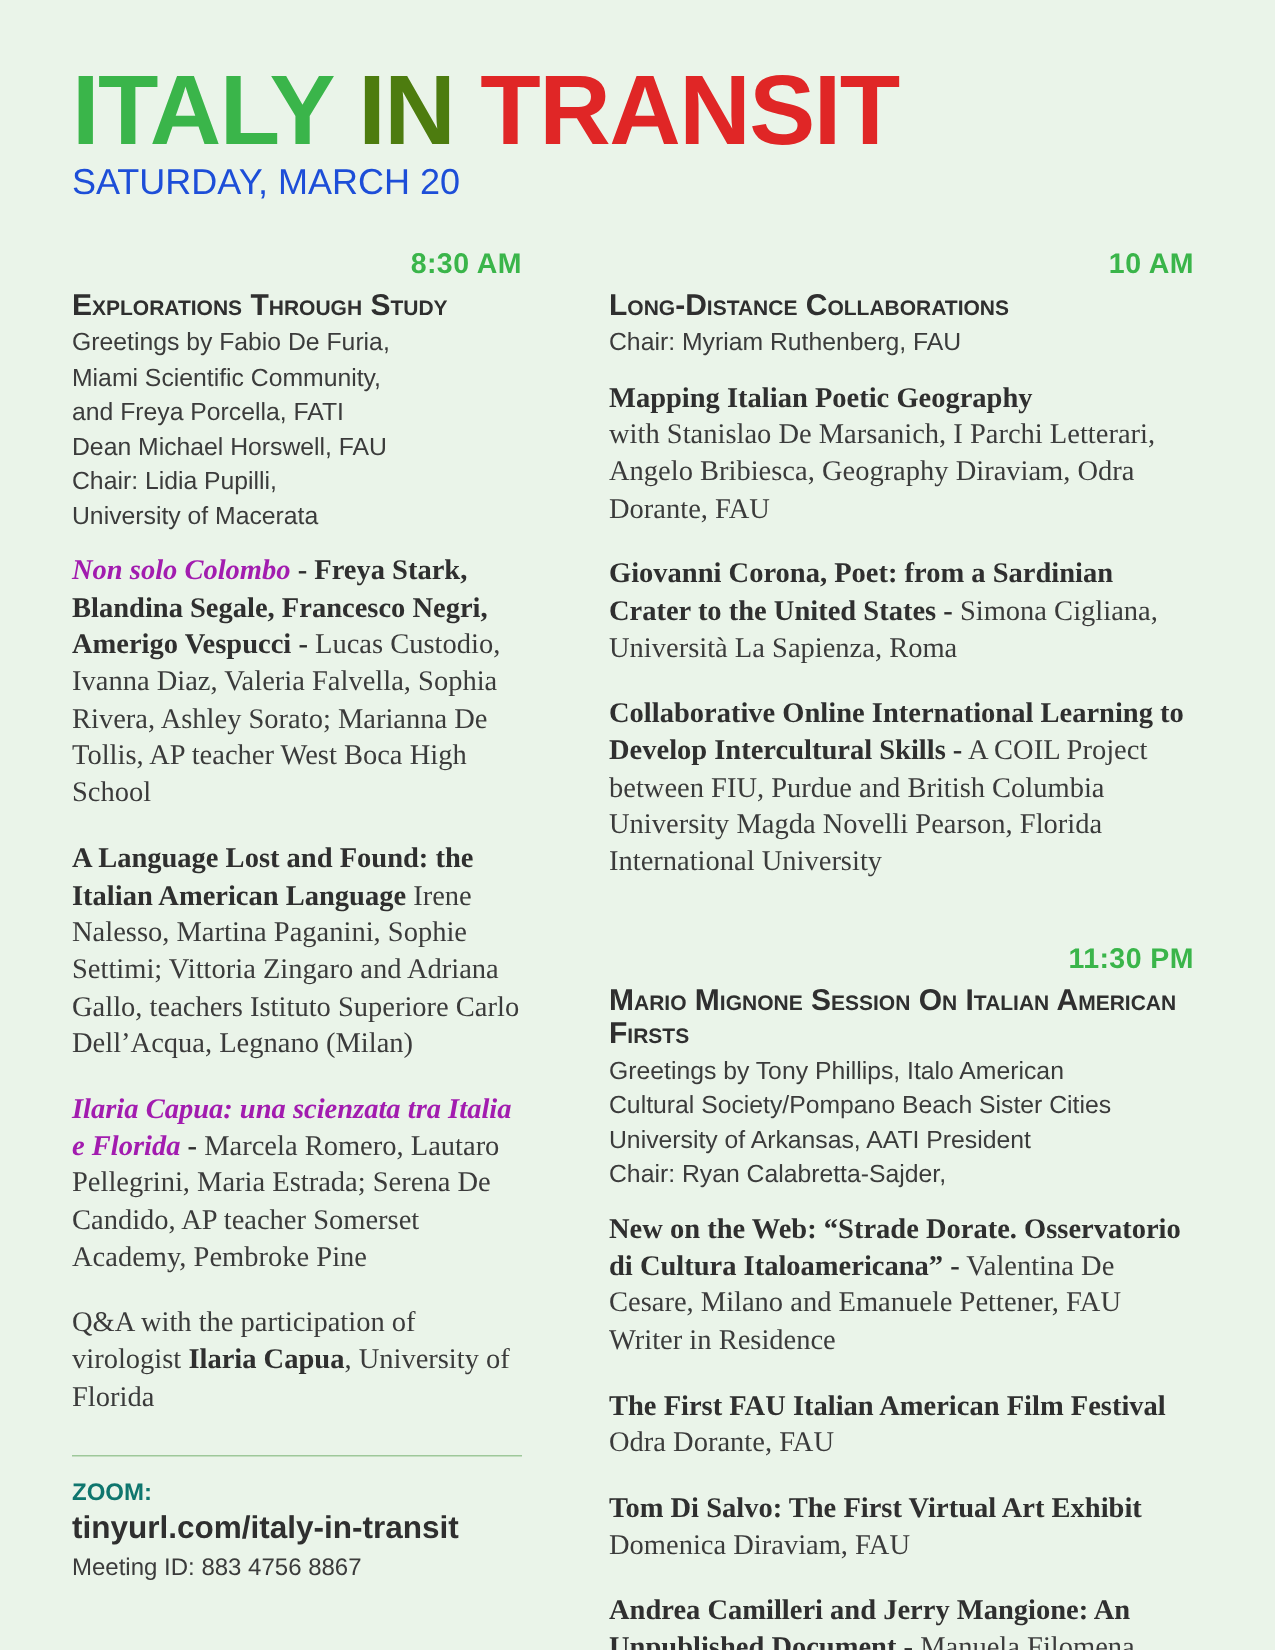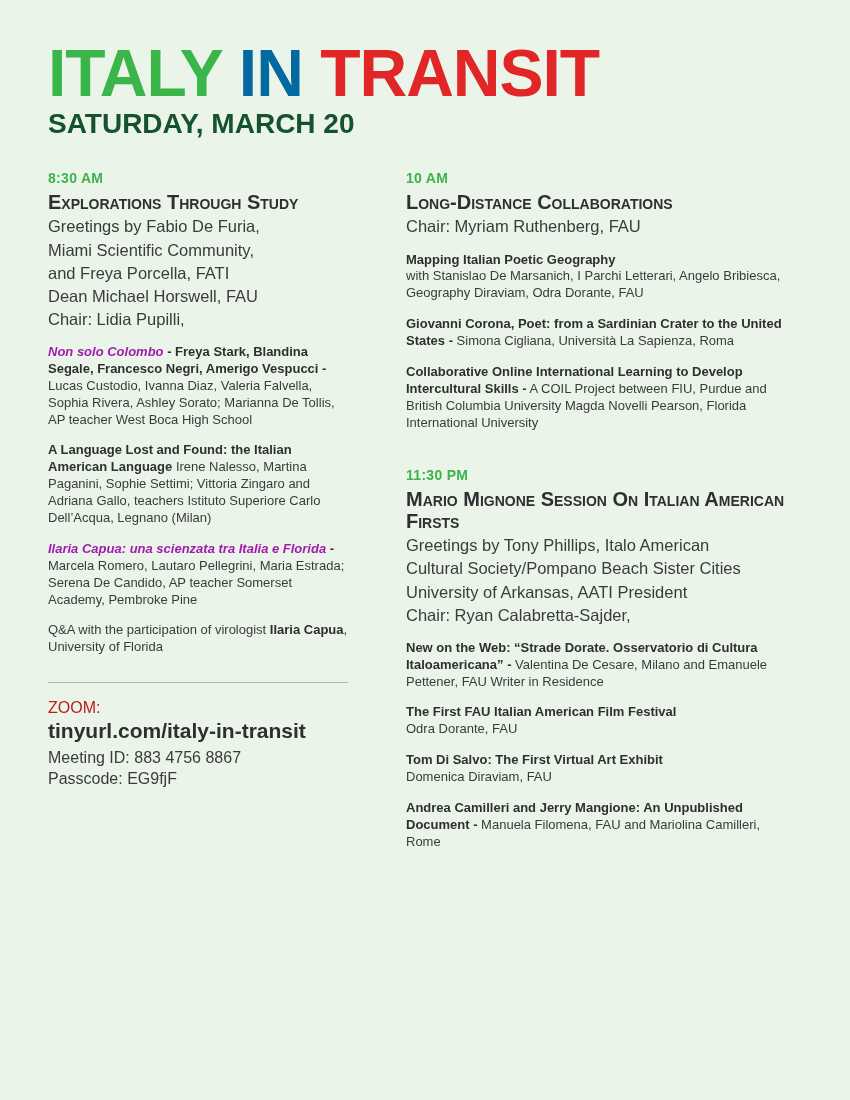--- a/index.html
+++ b/index.html
@@ -28,85 +28,88 @@
   }
   .title {
     font-size: 66px;
     font-weight: bold;
     letter-spacing: -1px;
     line-height: 1.0;
     margin: 0 0 2px 0;
     white-space: nowrap;
   }
   .title .w-italy { color: #3ab54a; }
-  .title .w-in    { color: #0369a1; }
+  .title .w-in    { color: #4d7c0f; }
   .title .w-transit { color: #e02626; }
   .subtitle {
-    font-size: 28px;
-    font-weight: bold;
-    color: #14532d;
+    font-size: 24px;
+    font-weight: normal;
+    color: #1d4ed8;
     letter-spacing: 0px;
     margin: 0;
   }
 
   
   .columns {
     display: flex;
     gap: 58px;
     margin-top: 30px;
   }
   .col {
     width: 300px;
     flex: 0 0 300px;
   }
   .col-right { width: 390px; flex: 0 0 390px; }
 
   .timeslot {
     color: #3ab54a;
     font-weight: bold;
-    font-size: 14px;
+    font-size: 19px;
     letter-spacing: 0.3px;
     margin-bottom: 5px;
+    text-align: right;
   }
   .session-title {
     font-size: 20px;
     font-weight: bold;
     color: #2f2f2f;
     line-height: 1.12;
     margin-bottom: 3px;
     font-variant: small-caps;
     text-transform: capitalize;
   }
   .session-sub {
     font-size: 16.5px;
     line-height: 1.28;
     color: #3b3b3b;
     margin-bottom: 2px;
   }
   .entry {
     margin-top: 14px;
-    font-size: 13px;
+    font-size: 19px;
     line-height: 1.3;
     color: #3b3b3b;
+    font-family: Liberation Serif, serif;
   }
   .entry b { color: #2f2f2f; font-weight: bold; }
   .entry i { font-style: italic; font-weight: bold; color: #a21caf; }
   .entry .plain { font-weight: normal; }
 
   .divider {
     border: none;
     border-top: 1px solid #9ec89a;
     margin: 26px 0 16px 0;
   }
 
   
   .zoom-label {
     font-size: 16px;
-    color: #b91c1c;
+    color: #0f766e;
     margin-bottom: 2px;
+    font-weight: bold;
   }
   .zoom-url {
     font-size: 21px;
     font-weight: bold;
     color: #2f2f2f;
     margin-bottom: 4px;
   }
   .zoom-line {
     font-size: 16px;
     color: #3b3b3b;
@@ -133,20 +136,21 @@
     <div class="col">
 
       <div class="timeslot">8:30 AM</div>
       <div class="session-title">Explorations through Study</div>
 
       <div class="session-sub">Greetings by Fabio De Furia,</div>
       <div class="session-sub">Miami Scientific Community,</div>
       <div class="session-sub">and Freya Porcella, FATI</div>
       <div class="session-sub">Dean Michael Horswell, FAU</div>
       <div class="session-sub">Chair: Lidia Pupilli,</div>
+      <div class="session-sub">University of Macerata</div>
 
       <p class="entry">
         <i>Non solo Colombo</i><b> - Freya Stark, Blandina Segale, Francesco Negri, Amerigo Vespucci -</b><span class="plain"> Lucas Custodio, Ivanna Diaz, Valeria Falvella, Sophia Rivera, Ashley Sorato; Marianna De Tollis, AP teacher West Boca High School</span>
       </p>
 
       <p class="entry">
         <b>A Language Lost and Found: the Italian American Language</b><span class="plain"> Irene Nalesso, Martina Paganini, Sophie Settimi; Vittoria Zingaro and Adriana Gallo, teachers Istituto Superiore Carlo Dell’Acqua, Legnano (Milan)</span>
       </p>
 
       <p class="entry">
@@ -155,21 +159,20 @@
 
       <p class="entry">
         <span class="plain">Q&amp;A with the participation of virologist </span><b>Ilaria Capua</b><span class="plain">, University of Florida</span>
       </p>
 
       <hr class="divider">
 
       <div class="zoom-label">ZOOM:</div>
       <div class="zoom-url">tinyurl.com/italy-in-transit</div>
       <div class="zoom-line">Meeting ID: 883 4756 8867</div>
-      <div class="zoom-line">Passcode: EG9fjF</div>
 
     </div>
 
     <div class="col col-right">
 
       <div class="timeslot">10 AM</div>
       <div class="session-title">Long-Distance Collaborations</div>
       <div class="session-sub">Chair: Myriam Ruthenberg, FAU</div>
 
       <p class="entry">

